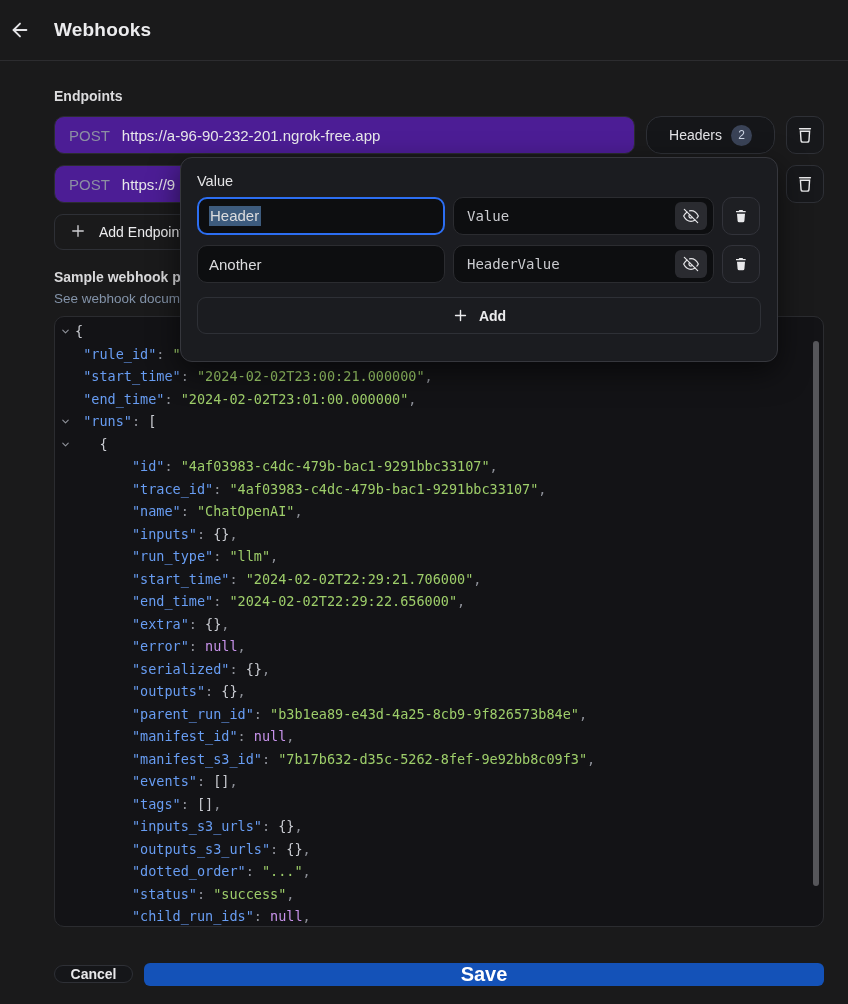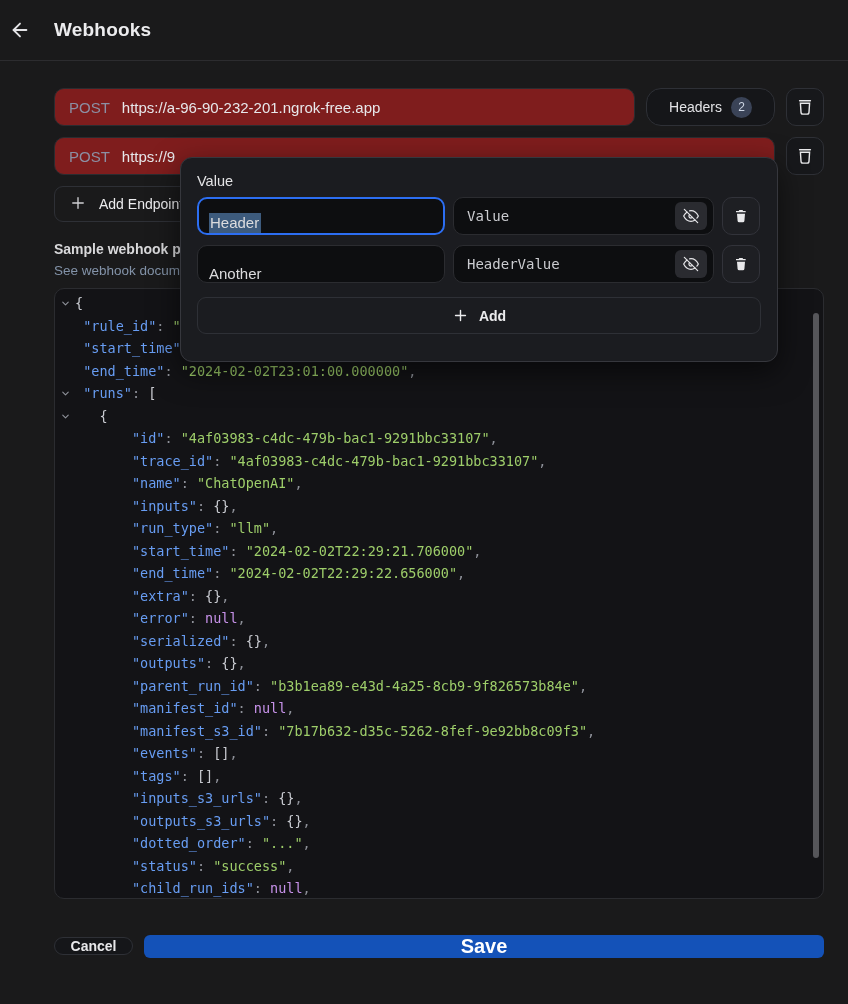--- a/index.html
+++ b/index.html
@@ -12,21 +12,21 @@
   .back-btn { width:32px; height:32px; display:flex; align-items:center; justify-content:center;
               background:none; border:none; color:#e4e4e7; cursor:pointer; }
   .app-title { font-size:19px; font-weight:700; color:#ececee; letter-spacing:.2px; }
 
   
   .main { padding:27px 24px 0 54px; position:relative; }
   .section-label { font-size:14px; font-weight:600; color:#dcdcde; margin-bottom:12px; }
 
   .ep-row { display:flex; align-items:stretch; gap:11px; margin-bottom:11px; height:38px; }
   .ep-input { flex:1; display:flex; align-items:center; gap:12px; padding:0 14px;
-              background:#7f1d1d; border:1px solid #2b2c30; border-radius:10px; overflow:hidden; }
+              background:#4c1d95; border:1px solid #2b2c30; border-radius:10px; overflow:hidden; }
   .ep-method { font-size:15px; color:#8c8fa3; flex:none; }
   .ep-url { font-size:15px; color:#e7e7ea; white-space:nowrap; }
   .hdr-btn { flex:none; display:flex; align-items:center; gap:9px; padding:0 22px;
              background:#151619; border:1px solid #2e3036; border-radius:15px;
              color:#e3e3e6; font-size:14px; cursor:pointer; }
   .hdr-badge { width:21px; height:21px; border-radius:50%; background:#3a4357; color:#ccd5e3;
                font-size:12px; display:flex; align-items:center; justify-content:center; }
   .icon-btn { flex:none; width:38px; height:38px; display:flex; align-items:center; justify-content:center;
               background:#17181b; border:1px solid #2e3036; border-radius:10px; color:#e8e8ea; cursor:pointer; }
 
@@ -64,21 +64,21 @@
               color:#ffffff; font-size:20px; font-weight:700; cursor:pointer; }
 
   
   .popup { position:absolute; left:180px; top:157px; width:598px; height:205px; z-index:10;
            background:#1b1c20; border:1px solid #36373d; border-radius:12px;
            box-shadow:0 10px 30px rgba(0,0,0,.55); padding:15px 16px; }
   .popup-labels { display:flex; margin-bottom:8px; }
   .popup-label { font-size:14.5px; color:#e3e3e5; }
   .popup-label.name { width:256px; }
   .popup-row { display:flex; gap:8px; margin-bottom:10px; height:38px; }
-  .name-input { width:248px; display:flex; align-items:flex-end; padding:0 11px;
+  .name-input { width:248px; display:flex; align-items:center; padding:0 11px;
                 background:#0d0e10; border:1px solid #2b2c30; border-radius:10px;
                 font-size:15px; color:#dcdcde; }
   .name-input.focused { border:2px solid #2c6ef2; padding:0 10px; }
   .sel { background:#3d5b7d; padding:1px 2px 2px 1px; }
   .value-input { width:261px; display:flex; align-items:center; padding:0 6px 0 13px;
                  background:#0d0e10; border:1px solid #2b2c30; border-radius:10px;
                  font-family:"DejaVu Sans Mono", monospace; font-size:14px; color:#cbccd0; }
   .value-text { flex:1; white-space:nowrap; overflow:hidden; }
   .eye-btn { flex:none; width:32px; height:28px; display:flex; align-items:center; justify-content:center;
              background:#2a2b30; border:none; border-radius:6px; color:#e6e6e9; cursor:pointer; }
@@ -96,20 +96,21 @@
     <svg width="22" height="22" viewBox="0 0 24 24" fill="none" stroke="currentColor" stroke-width="2" stroke-linecap="round" stroke-linejoin="round">
       <path d="M19 12H5"></path>
         <path d="M12 19l-7-7 7-7"></path>
     </svg>
   </button>
   <div class="app-title">Webhooks</div>
 </div>
 
 <div class="main">
 
+  <div class="section-label">Endpoints</div>
 
   
   <div class="ep-row">
     <div class="ep-input">
       <span class="ep-method">POST</span>
       <span class="ep-url">https://a-96-90-232-201.ngrok-free.app</span>
     </div>
     <button class="hdr-btn">
       <span>Headers</span>
       <span class="hdr-badge">2</span>

